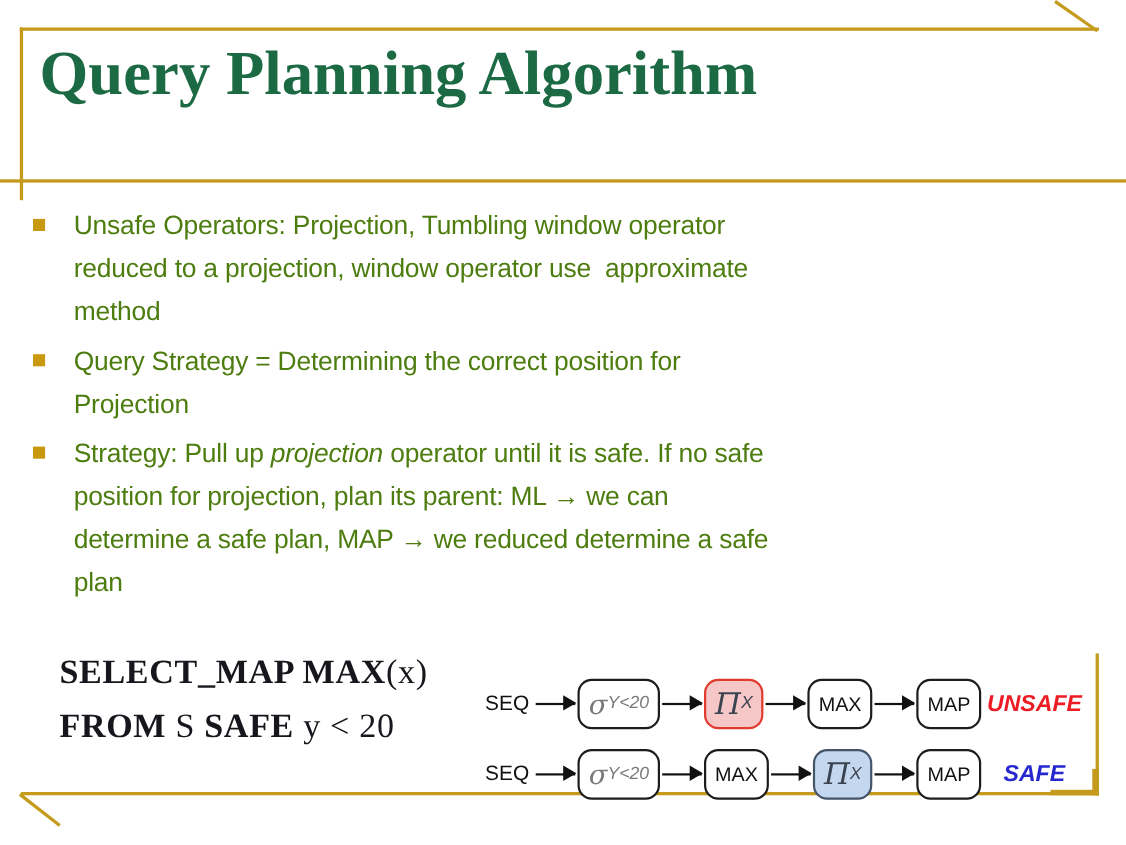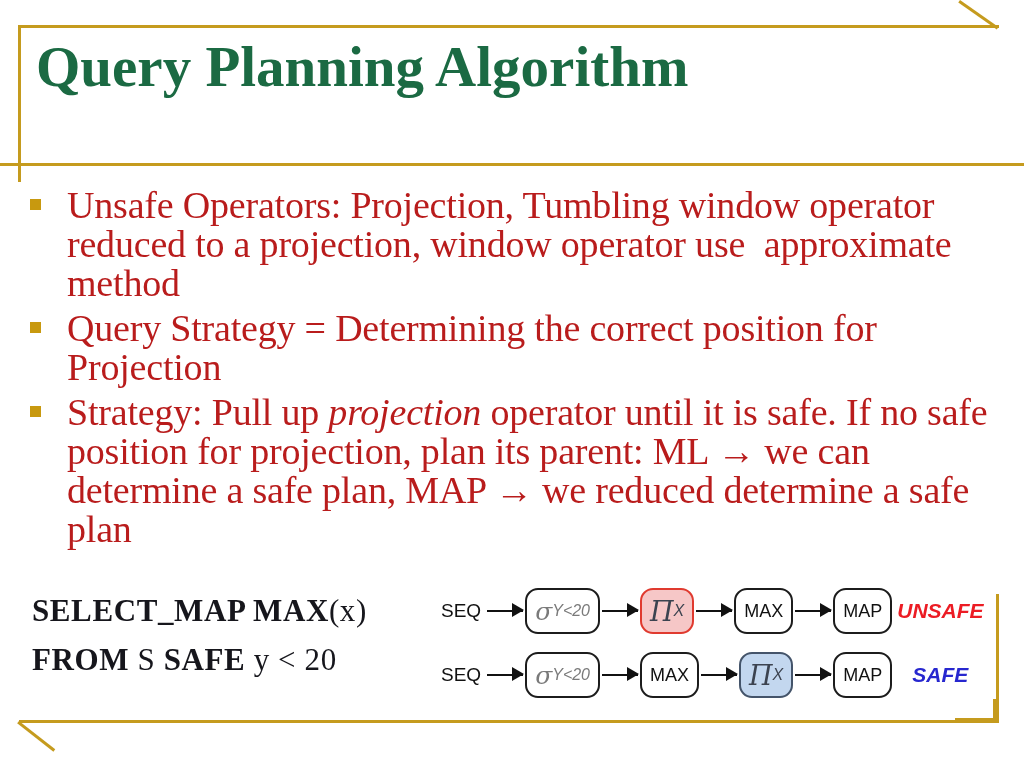--- a/index.html
+++ b/index.html
@@ -25,34 +25,33 @@
     font-size:57px; color:var(--title-green,#1B6A43); letter-spacing:0;
   }
 
   .bullets { position:absolute; left:30px; top:186px; width:960px; }
   .bullet-item { display:flex; margin-bottom:6px; }
   .bullet-marker {
     width:11px; height:11px; flex:none;
     background:var(--bullet-gold,#C8990F); margin-top:13px; margin-right:26px;
   }
   .bullet-text {
-    font-size:38px; line-height:39px; color:#b91c1c; white-space:pre-wrap;
+    font-size:24px; line-height:39px; color:#4d7c0f; white-space:pre-wrap;
     letter-spacing:-0.2px;
-    font-family:Liberation Serif, serif;
   }
   .it { font-style:italic; }
   .b  { font-weight:bold; }
 
   .code {
-    position:absolute; left:32px; top:586px;
+    position:absolute; left:54px; top:586px;
     font-family:"Liberation Serif", serif; font-size:31px; line-height:49px;
     color:#16161c; letter-spacing:0.6px; font-weight:normal;
   }
 
-  .flows { position:absolute; left:441px; top:586px; }
+  .flows { position:absolute; left:441px; top:615px; }
   .flow-row { display:flex; align-items:center; height:50px; margin-bottom:14px; }
   .src { font-size:19px; color:#111; margin-right:4px; flex:none; }
   .arrow { position:relative; width:36px; height:2.5px; background:#111; margin:0 2px; flex:none; }
   .arrow::after {
     content:""; position:absolute; right:-1px; top:-6.5px; width:0; height:0;
     border-left:12px solid #111; border-top:7px solid transparent; border-bottom:7px solid transparent;
   }
   .node {
     min-width:52px; height:46px; box-sizing:border-box; flex:none;
     border:2.5px solid #1c1c1c; border-radius:13px; background:#fff;

